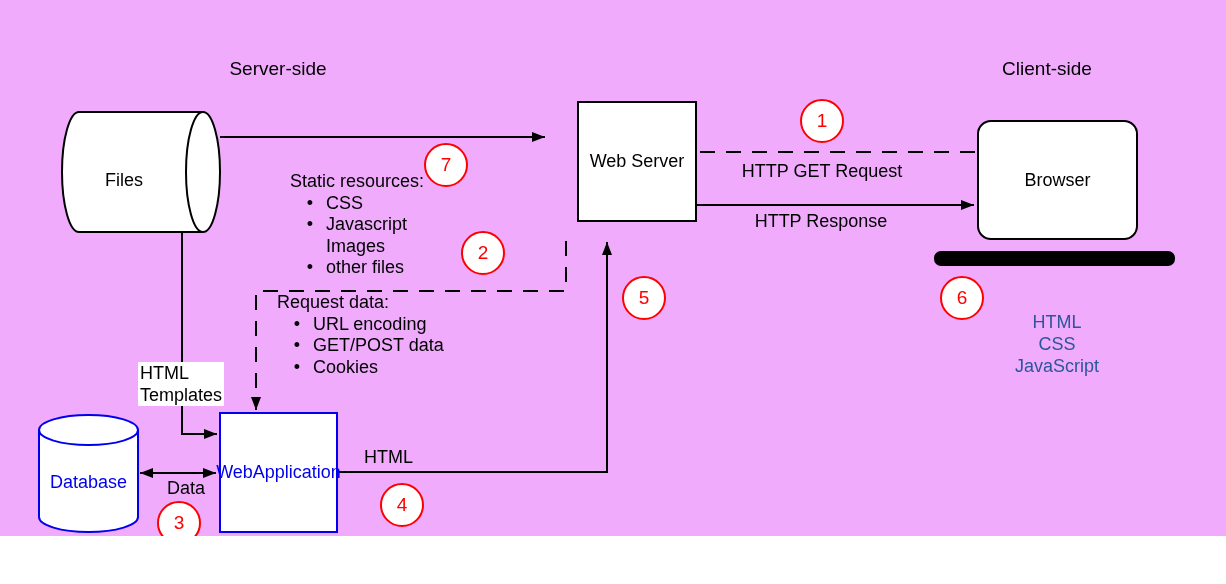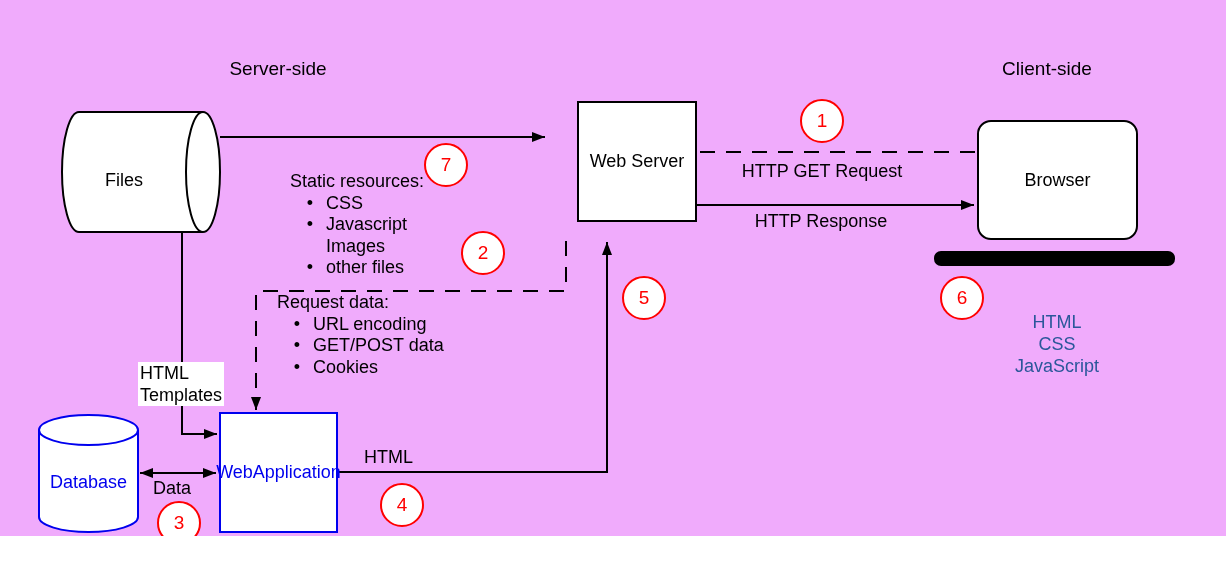--- a/index.html
+++ b/index.html
@@ -27,21 +27,21 @@
 
   .lbl{position:absolute; z-index:2; font-size:18px; white-space:nowrap; line-height:22px;}
   .ctr{transform:translateX(-50%);}
   #server-side-label{left:278px; top:58px; font-size:19px;}
   #client-side-label{left:1047px; top:58px; font-size:19px;text-align:right;}
   #files-label{left:62px; top:120px; width:124px; height:120px; display:flex; align-items:center; justify-content:center; z-index:2; position:absolute; font-size:18px;}
   #database-label{left:39px; top:472px; width:99px; text-align:center; color:var(--blue); z-index:2; position:absolute; font-size:18px;}
   #http-get-label{left:822px; top:160px;}
   #http-response-label{left:821px; top:210px;}
   #html-templates-label{left:138px; top:362px; line-height:22px; background:#fff; padding:0 2px;}
-  #data-label{left:172px; top:477px;}
+  #data-label{left:186px; top:477px;}
   #html-edge-label{left:364px; top:446px;}
   #client-stack{left:1057px; top:311px; text-align:center; color:var(--clienttext); line-height:22px;}
 
   .list{position:absolute; z-index:2; font-size:18px; line-height:21.5px;}
   #static-resources-list{left:290px; top:142px;margin-top:29px;}
   #request-data-list{left:277px; top:292px;}
   .list-row{display:flex;}
   .bullet{display:inline-block; margin-left:14px; width:12px; text-align:center;}
   .li-text{margin-left:10px;}
 

